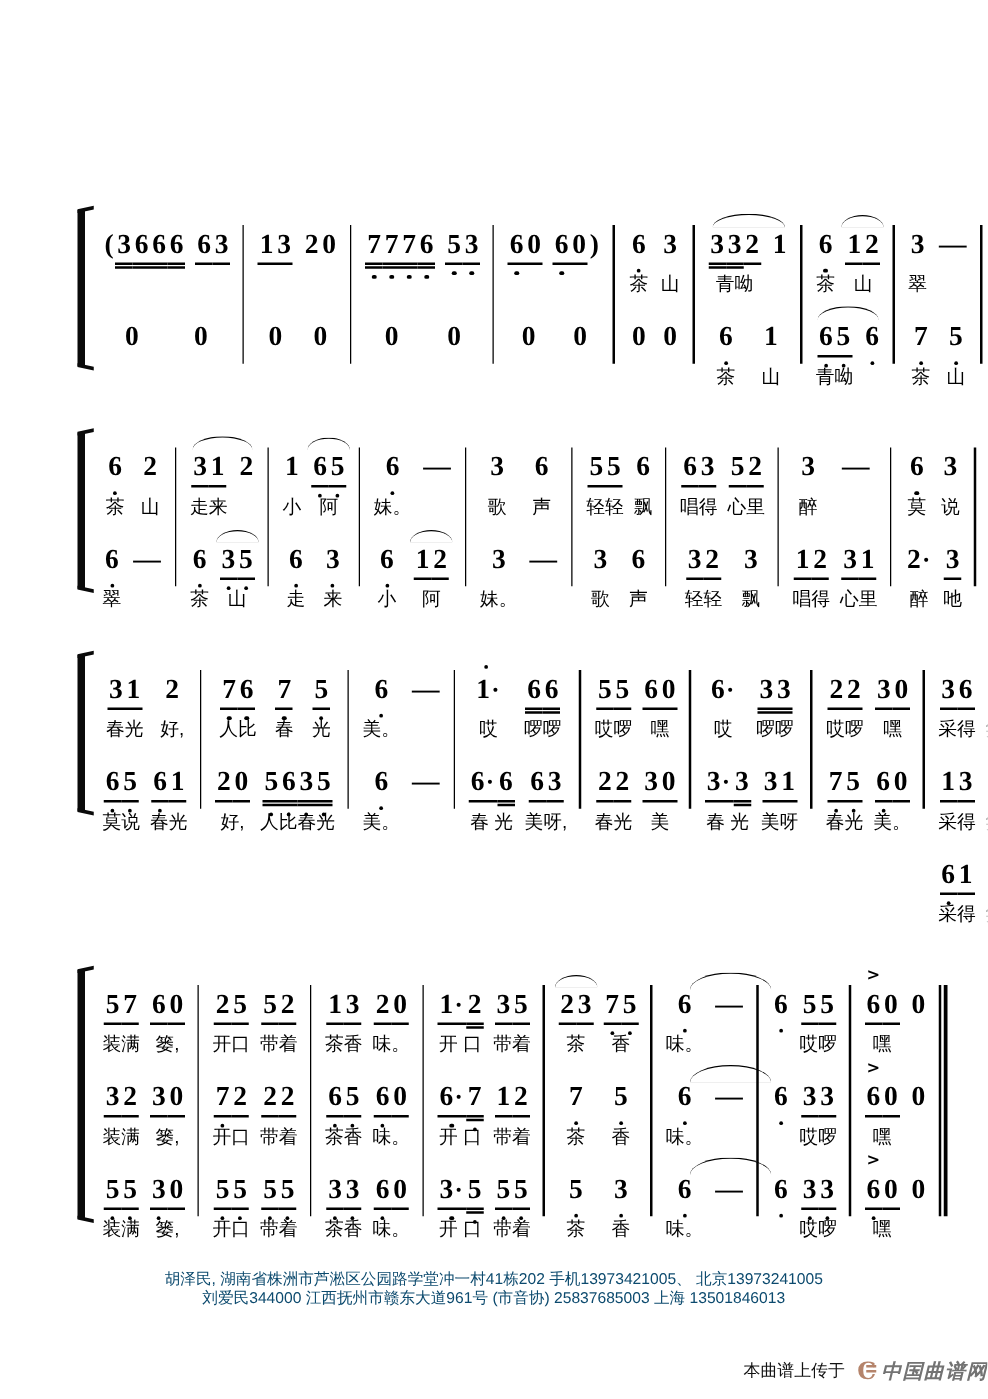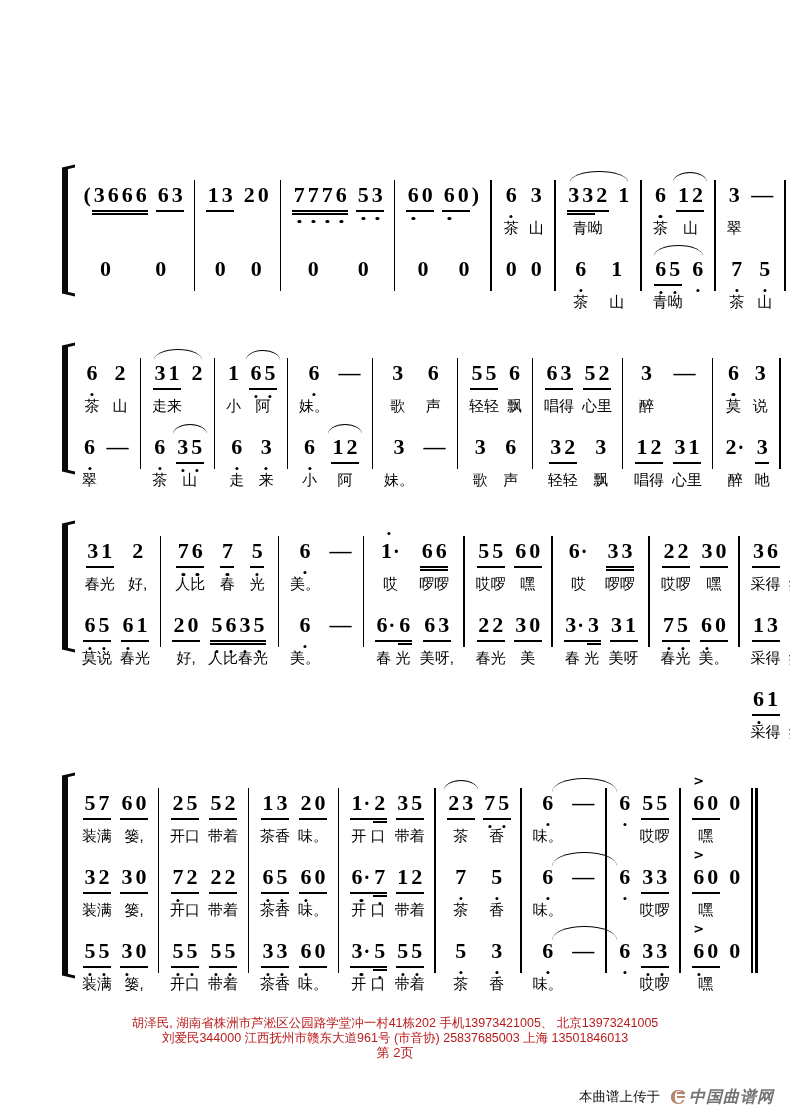--- a/index.html
+++ b/index.html
@@ -39,23 +39,23 @@
   .tok.u2::before{content:'';position:absolute;left:0;right:0;bottom:-5.5px;height:1.6px;background:#000;}
   .lodot{position:absolute;left:50%;transform:translateX(-50%);bottom:-9px;width:3.2px;height:3.2px;border-radius:50%;background:#000;}
   .lodot.d1{bottom:-11px;}
   .lodot.d2{bottom:-14px;}
   .hidot{position:absolute;left:42%;transform:translateX(-50%);top:-6.5px;width:3.2px;height:3.2px;border-radius:50%;background:#000;}
   .aug{display:inline-block;margin:0 1px;font-size:20px;}
   .accmark{position:absolute;left:50%;transform:translateX(-50%);top:-15px;font-size:13px;line-height:12px;
        font-weight:bold;font-family:"DejaVu Sans",sans-serif;}
   
   .footer{position:absolute;left:0;right:0;top:1016px;text-align:center;
-          font-family:"Liberation Sans","DejaVu Sans",sans-serif;font-size:12.5px;line-height:15px;color:#b91c1c;}
+          font-family:"Liberation Sans","DejaVu Sans",sans-serif;font-size:12.5px;line-height:15px;color:#0c4a6e;}
   .pageno{margin-top:-1px;font-size:13px;}
-  .upload{position:absolute;right:16px;top:1086px;display:flex;align-items:center;
+  .upload{position:absolute;right:0;top:1086px;display:flex;align-items:center;
           font-family:"Liberation Sans","DejaVu Sans",sans-serif;font-size:13.5px;color:#111;}
   .logo-c{position:relative;display:inline-block;margin:0 4px 0 10px;font-weight:bold;font-size:19px;
           color:#b5846b;font-family:"DejaVu Serif",serif;}
   .logo-c i{position:absolute;left:7px;top:6px;width:8px;height:2px;background:#b5846b;box-shadow:0 4px 0 #b5846b;}
   .site-name{font-weight:bold;font-style:italic;color:#737373;font-size:16px;letter-spacing:1px;}
 </style>
 </head>
 <body>
 
 <div class="page">
@@ -1286,21 +1286,20 @@
               </span>
             </div>
           </div>
         </div>
       </div>
     </div>
 
   <div class="footer">
     <div>胡泽民, 湖南省株洲市芦淞区公园路学堂冲一村41栋202 手机13973421005、 北京13973241005</div>
     <div>刘爱民344000  江西抚州市赣东大道961号 (市音协) 25837685003 上海 13501846013</div>
-    <div class="pageno">第 2页</div>
   </div>
 
   <div class="upload">
     <span>本曲谱上传于</span>
     <span class="logo-c">C<i></i></span>
     <span class="site-name">中国曲谱网</span>
   </div>
 
 </div>
 

